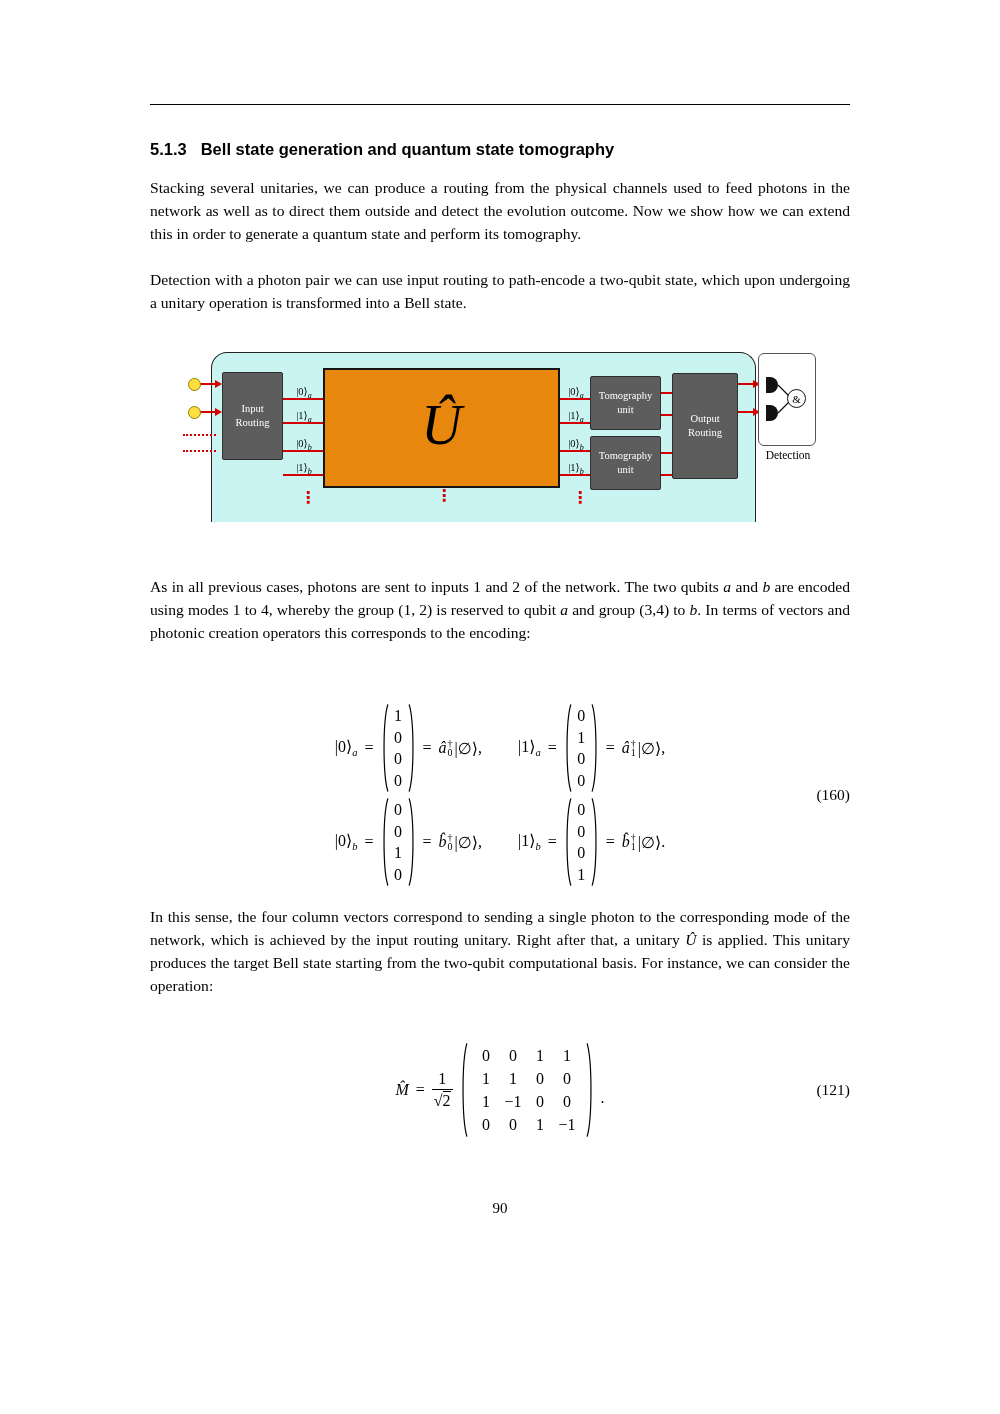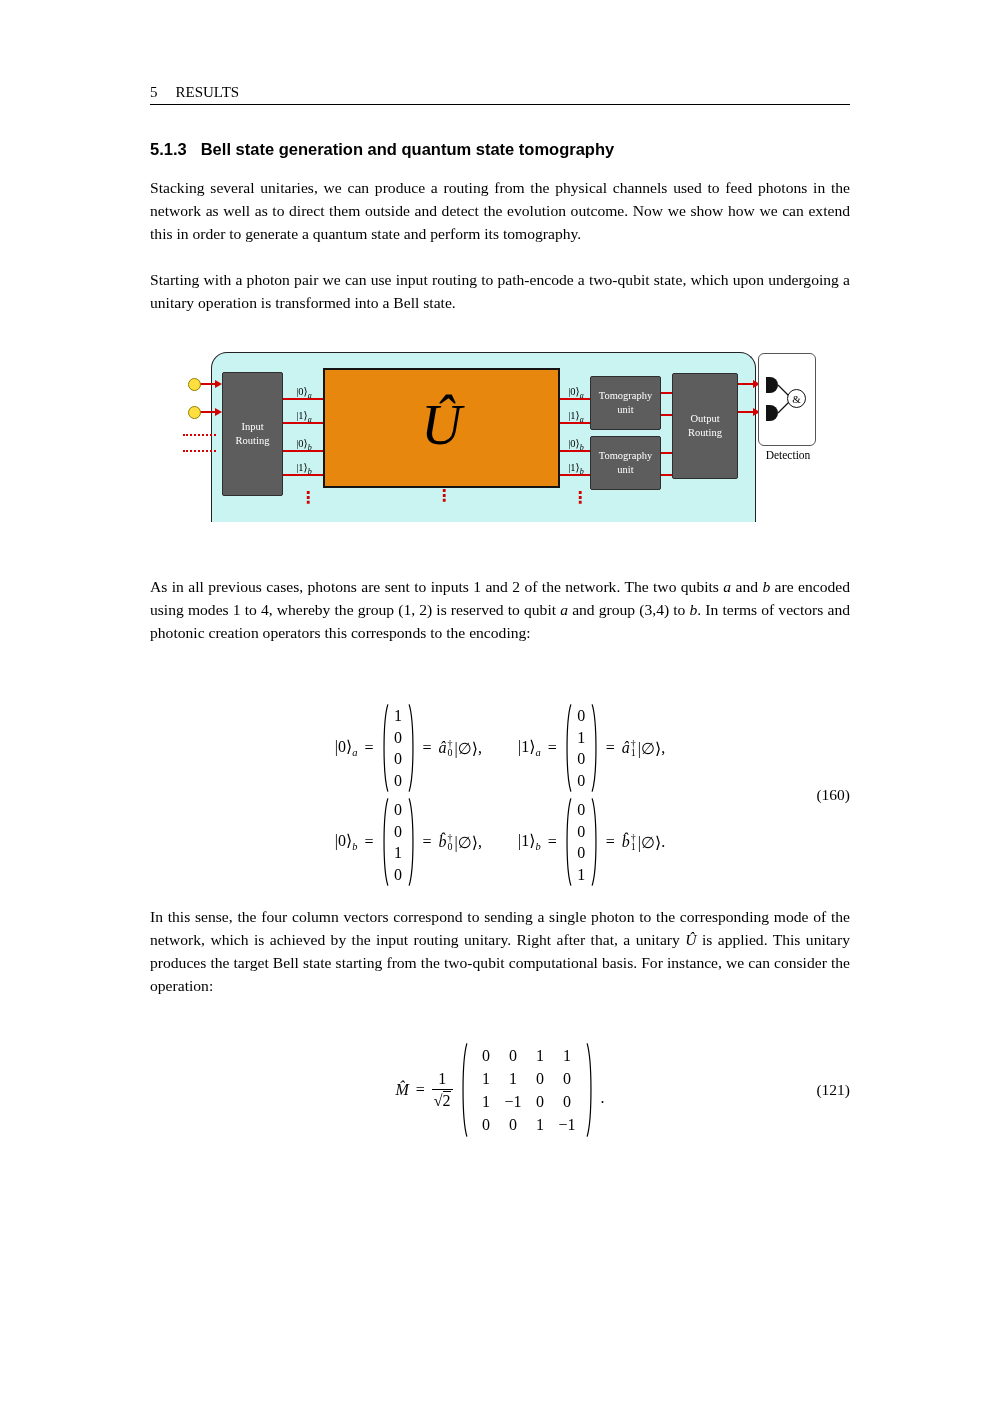--- a/index.html
+++ b/index.html
@@ -31,21 +31,21 @@
   .photon { position:absolute; width:13px; height:13px; border-radius:50%; background:#ffdf3f; border:1.6px solid #8f8000; z-index:3; }
   .photon1 { left:5px; top:28px; } .photon2 { left:5px; top:56px; }
   .rline { position:absolute; height:2px; background:#d40000; z-index:2; }
   .rarrow { position:absolute; width:0; height:0; border-left:7px solid #d40000;
             border-top:4.5px solid transparent; border-bottom:4.5px solid transparent; z-index:2; }
   .dotline { position:absolute; width:33px; border-top:2.6px dotted #d40000; z-index:2; }
 
   .gbox { position:absolute; background:#5d5d5d; border:1px solid #2e2e2e; border-radius:2px; color:#fff;
           display:flex; flex-direction:column; align-items:center; justify-content:center;
           font-size:10.5px; line-height:1.35; text-align:center; z-index:2; }
-  .input-routing { left:39px; top:22px; width:61px; height:124px; }
+  .input-routing { left:39px; top:22px; width:61px; height:88px; }
   .tomo1 { left:407px; top:26px; width:71px; height:54px; }
   .tomo2 { left:407px; top:86px; width:71px; height:54px; }
   .output-routing { left:489px; top:23px; width:66px; height:106px; }
 
   .ubox { position:absolute; left:140px; top:18px; width:237px; height:120px; background:#e8870e;
           border:2px solid #141414; display:flex; align-items:center; justify-content:center; z-index:2; }
   .uhat { font-style:italic; font-size:56px; line-height:1; transform:translateY(-3px); }
 
   .mode { position:absolute; width:34px; text-align:center; font-size:10.5px; z-index:3; }
   .mode sub { font-size:8px; font-style:italic; }
@@ -100,31 +100,28 @@
   .mcell { text-align:center; line-height:23px; }
   .mtrail { transform:translateY(8px); }
 
   .pageno { position:absolute; left:150px; top:1200px; width:700px; text-align:center; font-size:15px; }
 </style>
 </head>
 <body>
 
 <div class="page">
 
-  <div class="running-head">
-    <span class="num">5</span><span>RESULTS</span>
-  </div>
   <div class="head-rule"></div>
 
   <h2 class="section-heading">
     <span class="num">5.1.3</span><span>Bell state generation and quantum state tomography</span>
   </h2>
 
   <p class="body p1">Stacking several unitaries, we can produce a routing from the physical channels used to feed photons in the network as well as to direct them outside and detect the evolution outcome. Now we show how we can extend this in order to generate a quantum state and perform its tomography.</p>
-  <p class="body p2">Starting with a photon pair we can use input routing to path-encode a two-qubit state, which upon undergoing a unitary operation is transformed into a Bell state.</p>
+  <p class="body p2">Detection with a photon pair we can use input routing to path-encode a two-qubit state, which upon undergoing a unitary operation is transformed into a Bell state.</p>
 
   <figure class="fig">
     <div class="chip"></div>
 
     <div class="photon photon1"></div>
     <div class="photon photon2"></div>
     <div class="rline" style="left:16px;top:33px;width:17px;"></div>
     <div class="rarrow" style="left:32px;top:29.5px;"></div>
     <div class="rline" style="left:16px;top:61px;width:17px;"></div>
     <div class="rarrow" style="left:32px;top:57.5px;"></div>
@@ -365,14 +362,15 @@
                 <path d="M1.4 1.5 C7.8 20 7.8 80 1.4 98.5" fill="none" stroke="#000" stroke-width="1.2" vector-effect="non-scaling-stroke"></path>
               </svg>
           </span>
           <span class="mtrail">.</span>
         </span>
       </div>
     </div>
     <span class="eqnum">(121)</span>
   </div>
 
+  <div class="pageno">90</div>
 
 </div>
 
 </body></html>

